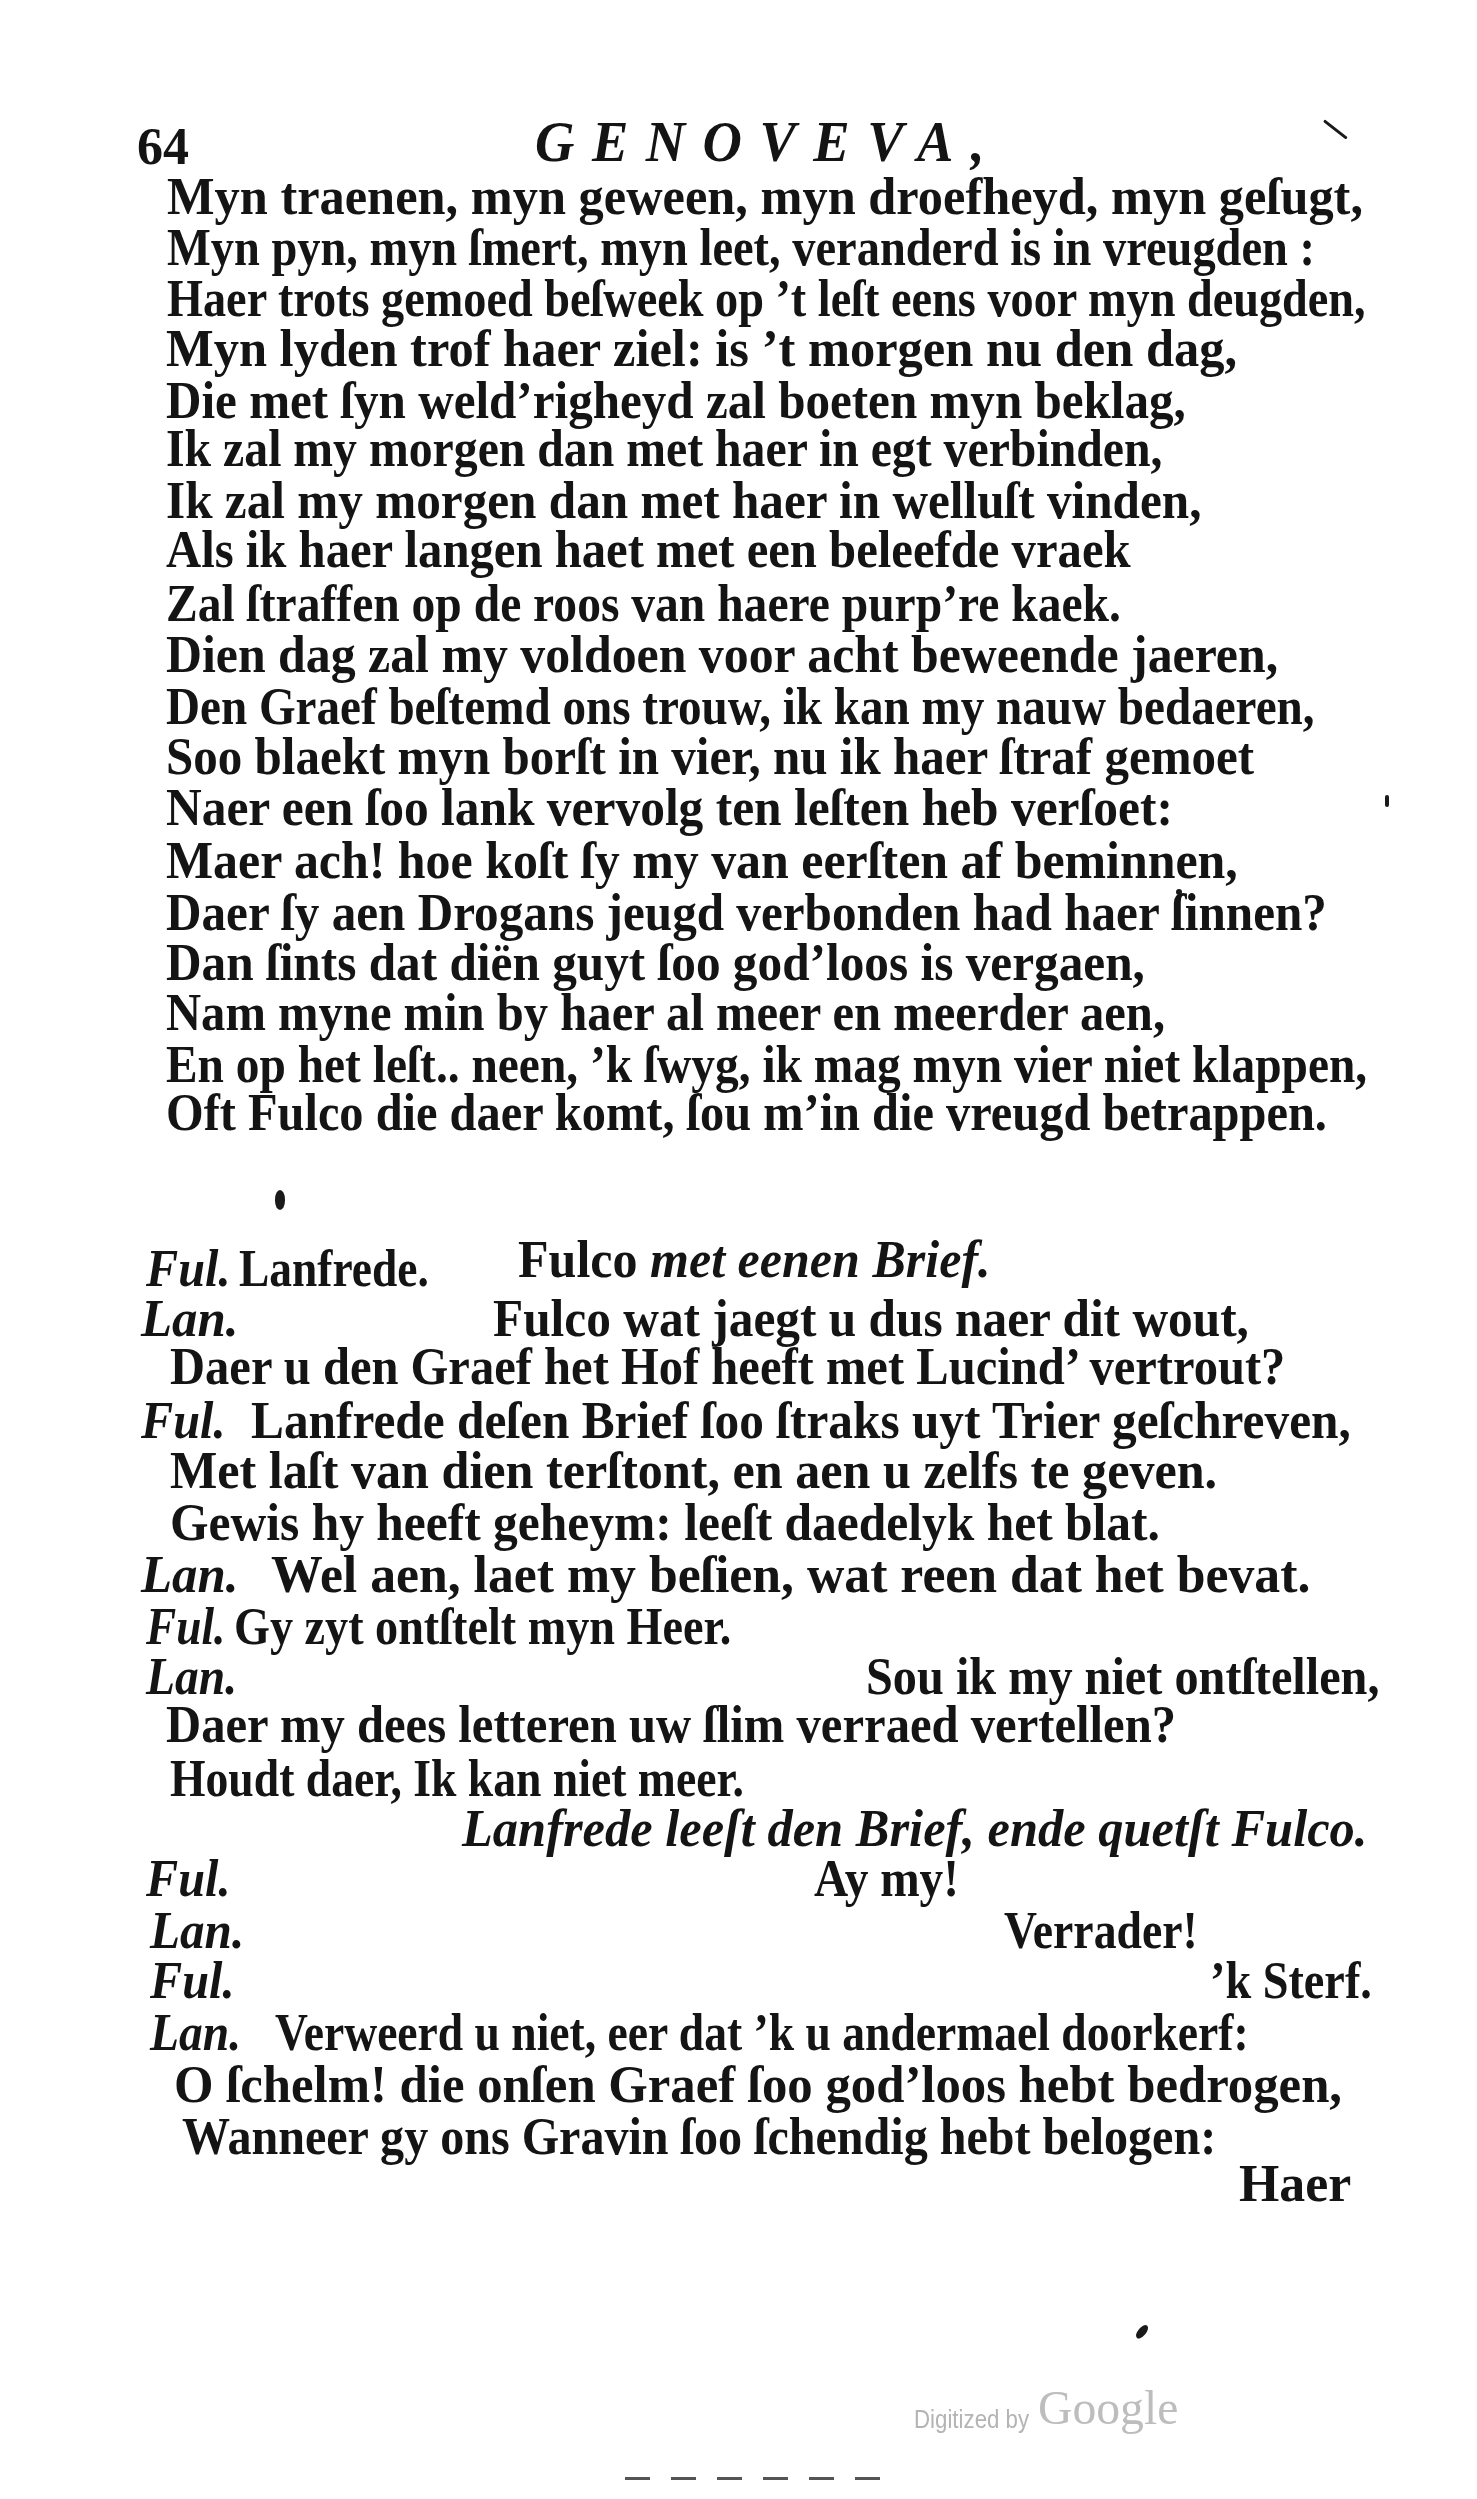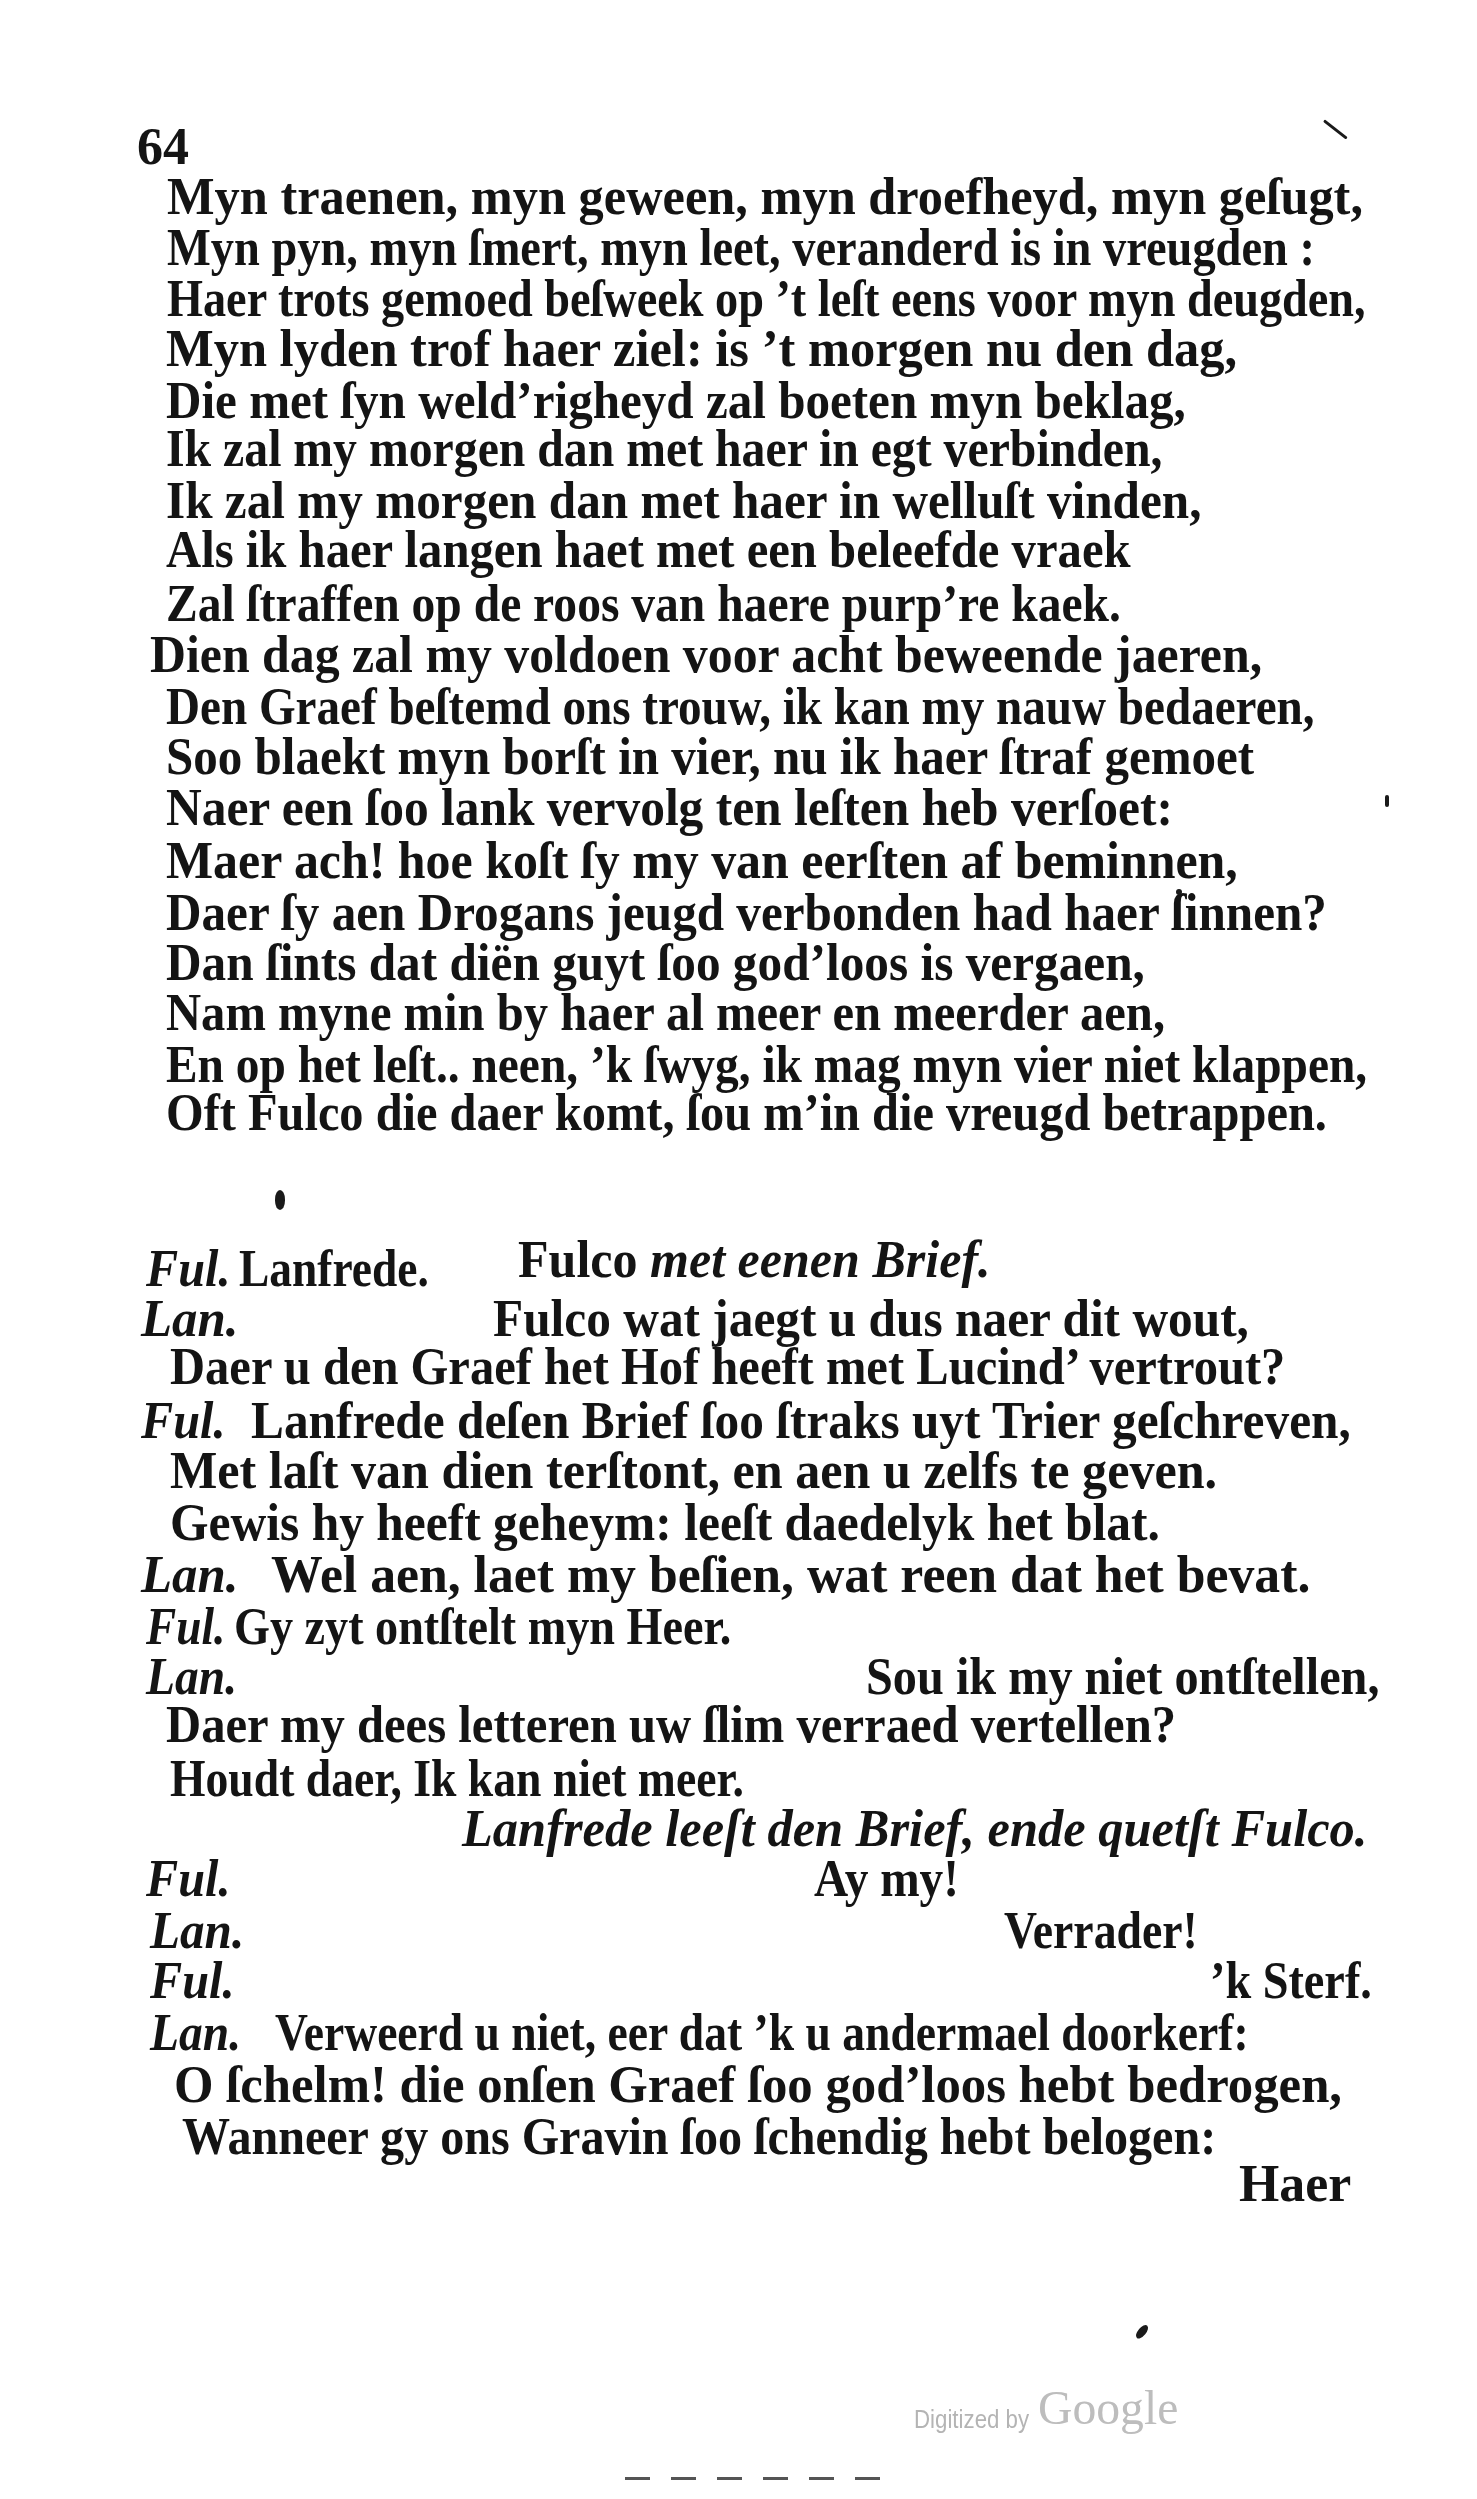--- a/index.html
+++ b/index.html
@@ -60,32 +60,35 @@
     }
   </style>
 </head>
 <body>
 
 <div class="page">
 
   <div class="ln" style="left:137px;top:121px;">
     <span class="t" style="transform: scaleX(1);">64</span>
   </div>
+  <div class="ln head-title" style="left:535px;top:113px;">
+    <span class="t" style="transform: scaleX(0.957444);">GENOVEVA,</span>
+  </div>
 
   <div>
     <div class="ln" style="left:167px;top:171px;"><span class="t" style="transform: scaleX(0.969234);">Myn traenen, myn geween, myn droefheyd, myn geſugt,</span></div>
     <div class="ln" style="left:167px;top:222px;"><span class="t" style="transform: scaleX(0.892624);">Myn pyn, myn ſmert, myn leet, veranderd is in vreugden :</span></div>
     <div class="ln" style="left:167px;top:273px;"><span class="t" style="transform: scaleX(0.889478);">Haer trots gemoed beſweek op ’t leſt eens voor myn deugden,</span></div>
     <div class="ln" style="left:166px;top:323px;"><span class="t" style="transform: scaleX(0.971126);">Myn lyden trof haer ziel: is ’t morgen nu den dag,</span></div>
     <div class="ln" style="left:166px;top:375px;"><span class="t" style="transform: scaleX(0.943981);">Die met ſyn weld’righeyd zal boeten myn beklag,</span></div>
     <div class="ln" style="left:166px;top:423px;"><span class="t" style="transform: scaleX(0.918196);">Ik zal my morgen dan met haer in egt verbinden,</span></div>
     <div class="ln" style="left:166px;top:475px;text-align:center;"><span class="t" style="transform: scaleX(0.946515);">Ik zal my morgen dan met haer in welluſt vinden,</span></div>
     <div class="ln" style="left:166px;top:524px;"><span class="t" style="transform: scaleX(0.936296);">Als ik haer langen haet met een beleefde vraek</span></div>
     <div class="ln" style="left:166px;top:578px;"><span class="t" style="transform: scaleX(0.914303);">Zal ſtraffen op de roos van haere purp’re kaek.</span></div>
-    <div class="ln" style="left:150px;top:629px;"><span class="t" style="transform: scaleX(0.958124);">Dien dag zal my voldoen voor acht beweende jaeren,</span></div>
+    <div class="ln" style="left:166px;top:629px;"><span class="t" style="transform: scaleX(0.958124);">Dien dag zal my voldoen voor acht beweende jaeren,</span></div>
     <div class="ln" style="left:166px;top:681px;"><span class="t" style="transform: scaleX(0.905914);">Den Graef beſtemd ons trouw, ik kan my nauw bedaeren,</span></div>
     <div class="ln" style="left:166px;top:731px;"><span class="t" style="transform: scaleX(0.942808);">Soo blaekt myn borſt in vier, nu ik haer ſtraf gemoet</span></div>
     <div class="ln" style="left:166px;top:782px;"><span class="t" style="transform: scaleX(0.950717);">Naer een ſoo lank vervolg ten leſten heb verſoet:</span></div>
     <div class="ln" style="left:166px;top:835px;"><span class="t" style="transform: scaleX(0.959654);">Maer ach! hoe koſt ſy my van eerſten af beminnen,</span></div>
     <div class="ln" style="left:166px;top:887px;"><span class="t" style="transform: scaleX(0.945403);">Daer ſy aen Drogans jeugd verbonden had haer ſinnen?</span></div>
     <div class="ln" style="left:166px;top:937px;"><span class="t" style="transform: scaleX(0.947729);">Dan ſints dat diën guyt ſoo god’loos is vergaen,</span></div>
     <div class="ln" style="left:166px;top:987px;"><span class="t" style="transform: scaleX(0.934835);">Nam myne min by haer al meer en meerder aen,</span></div>
     <div class="ln" style="left:166px;top:1039px;"><span class="t" style="transform: scaleX(0.911432);">En op het leſt.. neen, ’k ſwyg, ik mag myn vier niet klappen,</span></div>
     <div class="ln" style="left:166px;top:1087px;"><span class="t" style="transform: scaleX(0.930549);">Oft Fulco die daer komt, ſou m’in die vreugd betrappen.</span></div>
   </div>

